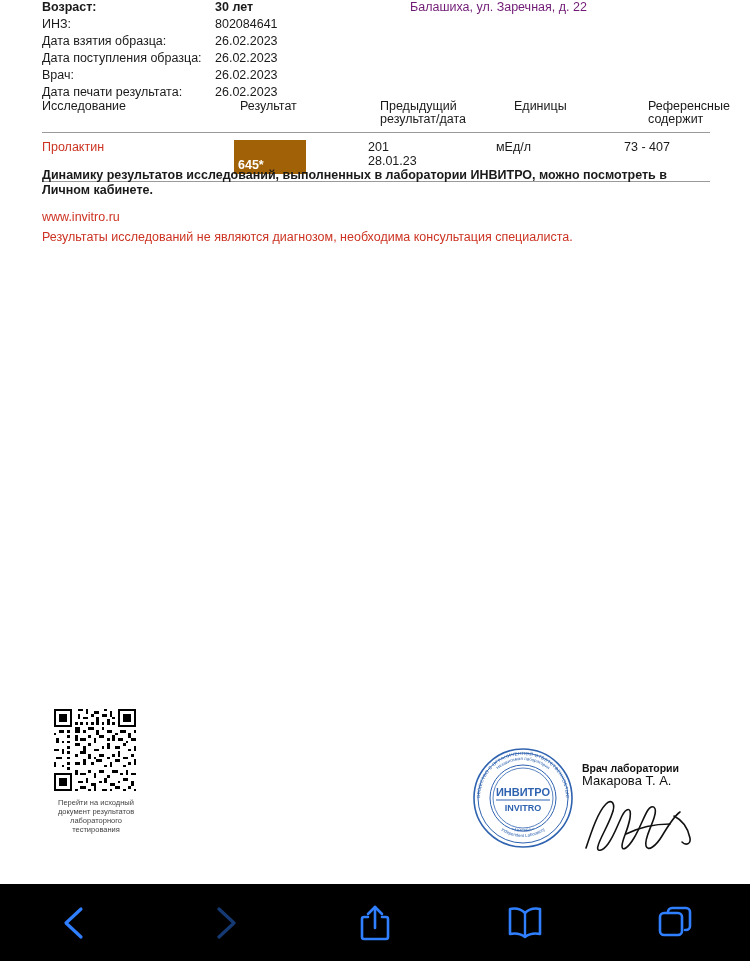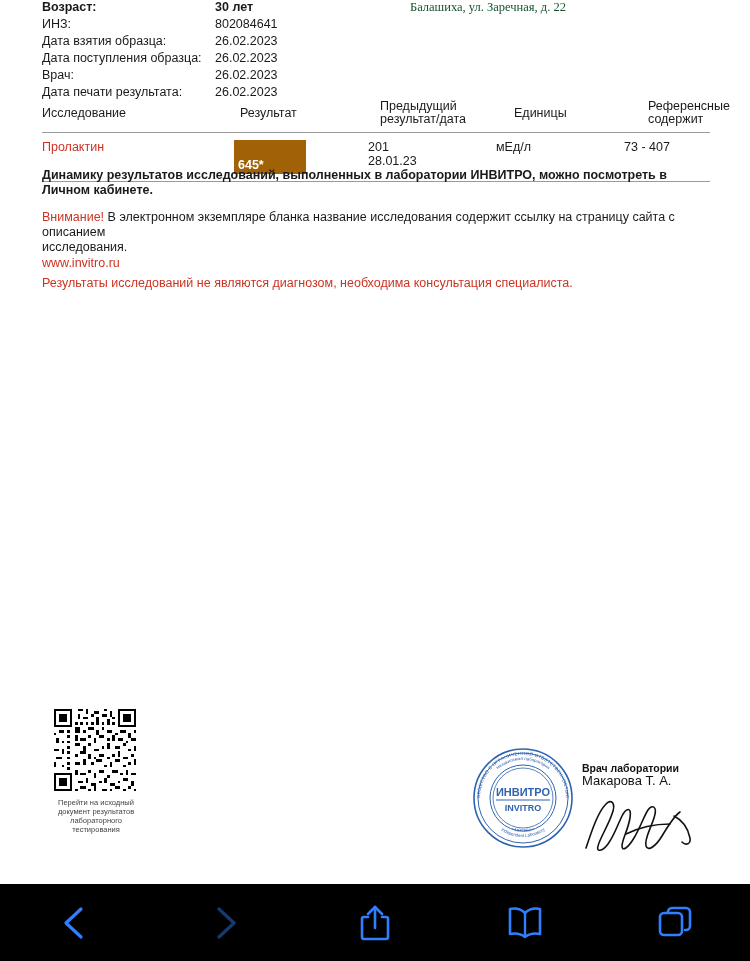--- a/index.html
+++ b/index.html
@@ -49,40 +49,38 @@
   }
   .info-row.bold .info-label,
   .info-row.bold .info-value {
     font-weight: bold;
   }
   .addr-line {
     position: absolute;
     left: 410px;
     top: 0px;
     font-size: 12.5px;
-    color: #14532d;
+    color: #701a75;
     white-space: nowrap;
-    font-family: Liberation Serif, serif;
   }
 
   
   .results {
     position: absolute;
     left: 42px;
     top: 100px;
     width: 668px;
   }
   .rt-head {
     display: flex;
     font-size: 12.5px;
     color: #1a1a1a;
     padding-bottom: 6px;
     border-bottom: 1px solid #9a9a9a;
     line-height: 13px;
-    align-items: center;
   }
   .rt-head > div { padding-right: 6px; }
   .c1 { width: 192px; flex: 0 0 192px; }
   .c2 { width: 134px; flex: 0 0 134px; }
   .c3 { width: 128px; flex: 0 0 128px; }
   .c4 { width: 128px; flex: 0 0 128px; }
   .c5 { width: 120px; flex: 0 0 120px; }
 
   .rt-row {
     display: flex;
@@ -279,24 +277,20 @@
       </div>
       <div class="c4">мЕд/л</div>
       <div class="c5">73 - 407</div>
     </div>
   </div>
 
   <div class="notes">
     <div class="note-bold">
       <span>Динамику результатов исследований, выполненных в лаборатории ИНВИТРО, можно посмотреть в</span><br>
       <span>Личном кабинете.</span>
-    </div>
-    <div class="note-attention">
-      <span class="attention-word">Внимание!</span><span> В электронном экземпляре бланка название исследования содержит ссылку на страницу сайта с описанием</span><br>
-      <span>исследования.</span>
     </div>
     <a class="note-link" href="#">www.invitro.ru</a>
     <div class="note-red">Результаты исследований не являются диагнозом, необходима консультация специалиста.</div>
   </div>
 
   <div class="qr-wrap">
     <svg class="qr" viewBox="0 0 33 33" shape-rendering="crispEdges">
       <rect width="33" height="33" fill="#ffffff"></rect>
       <g fill="#000000">
 

